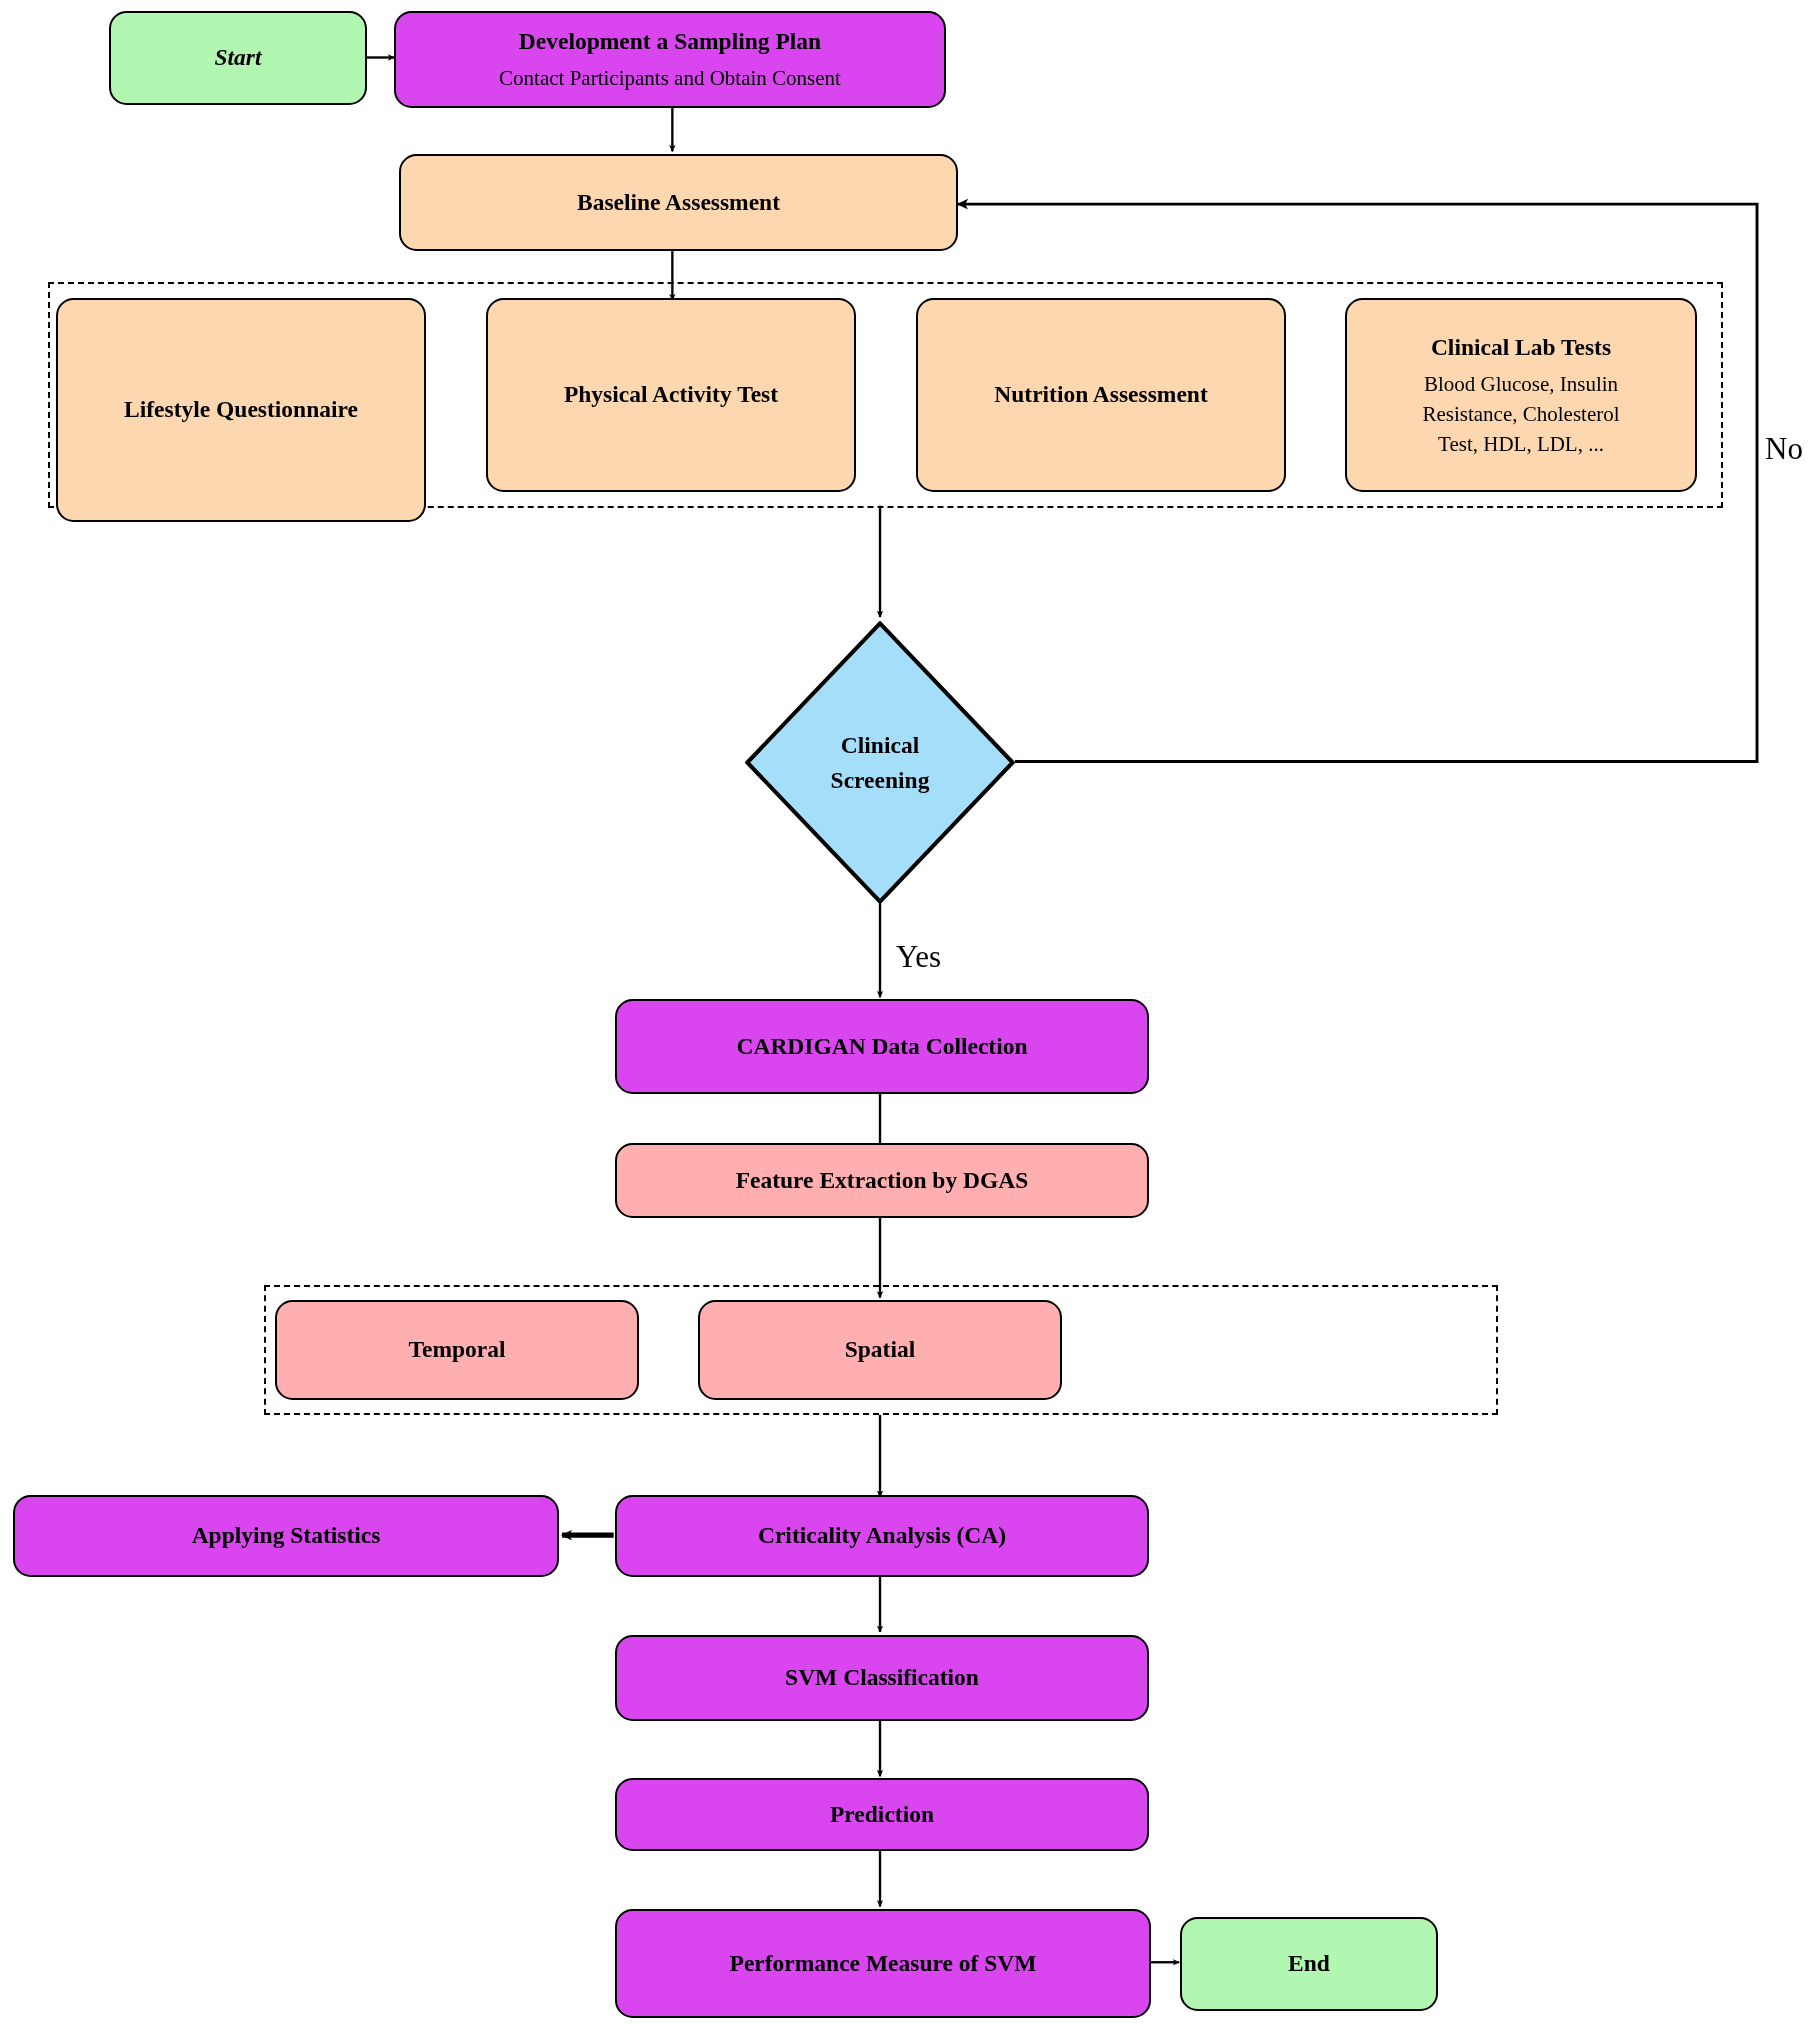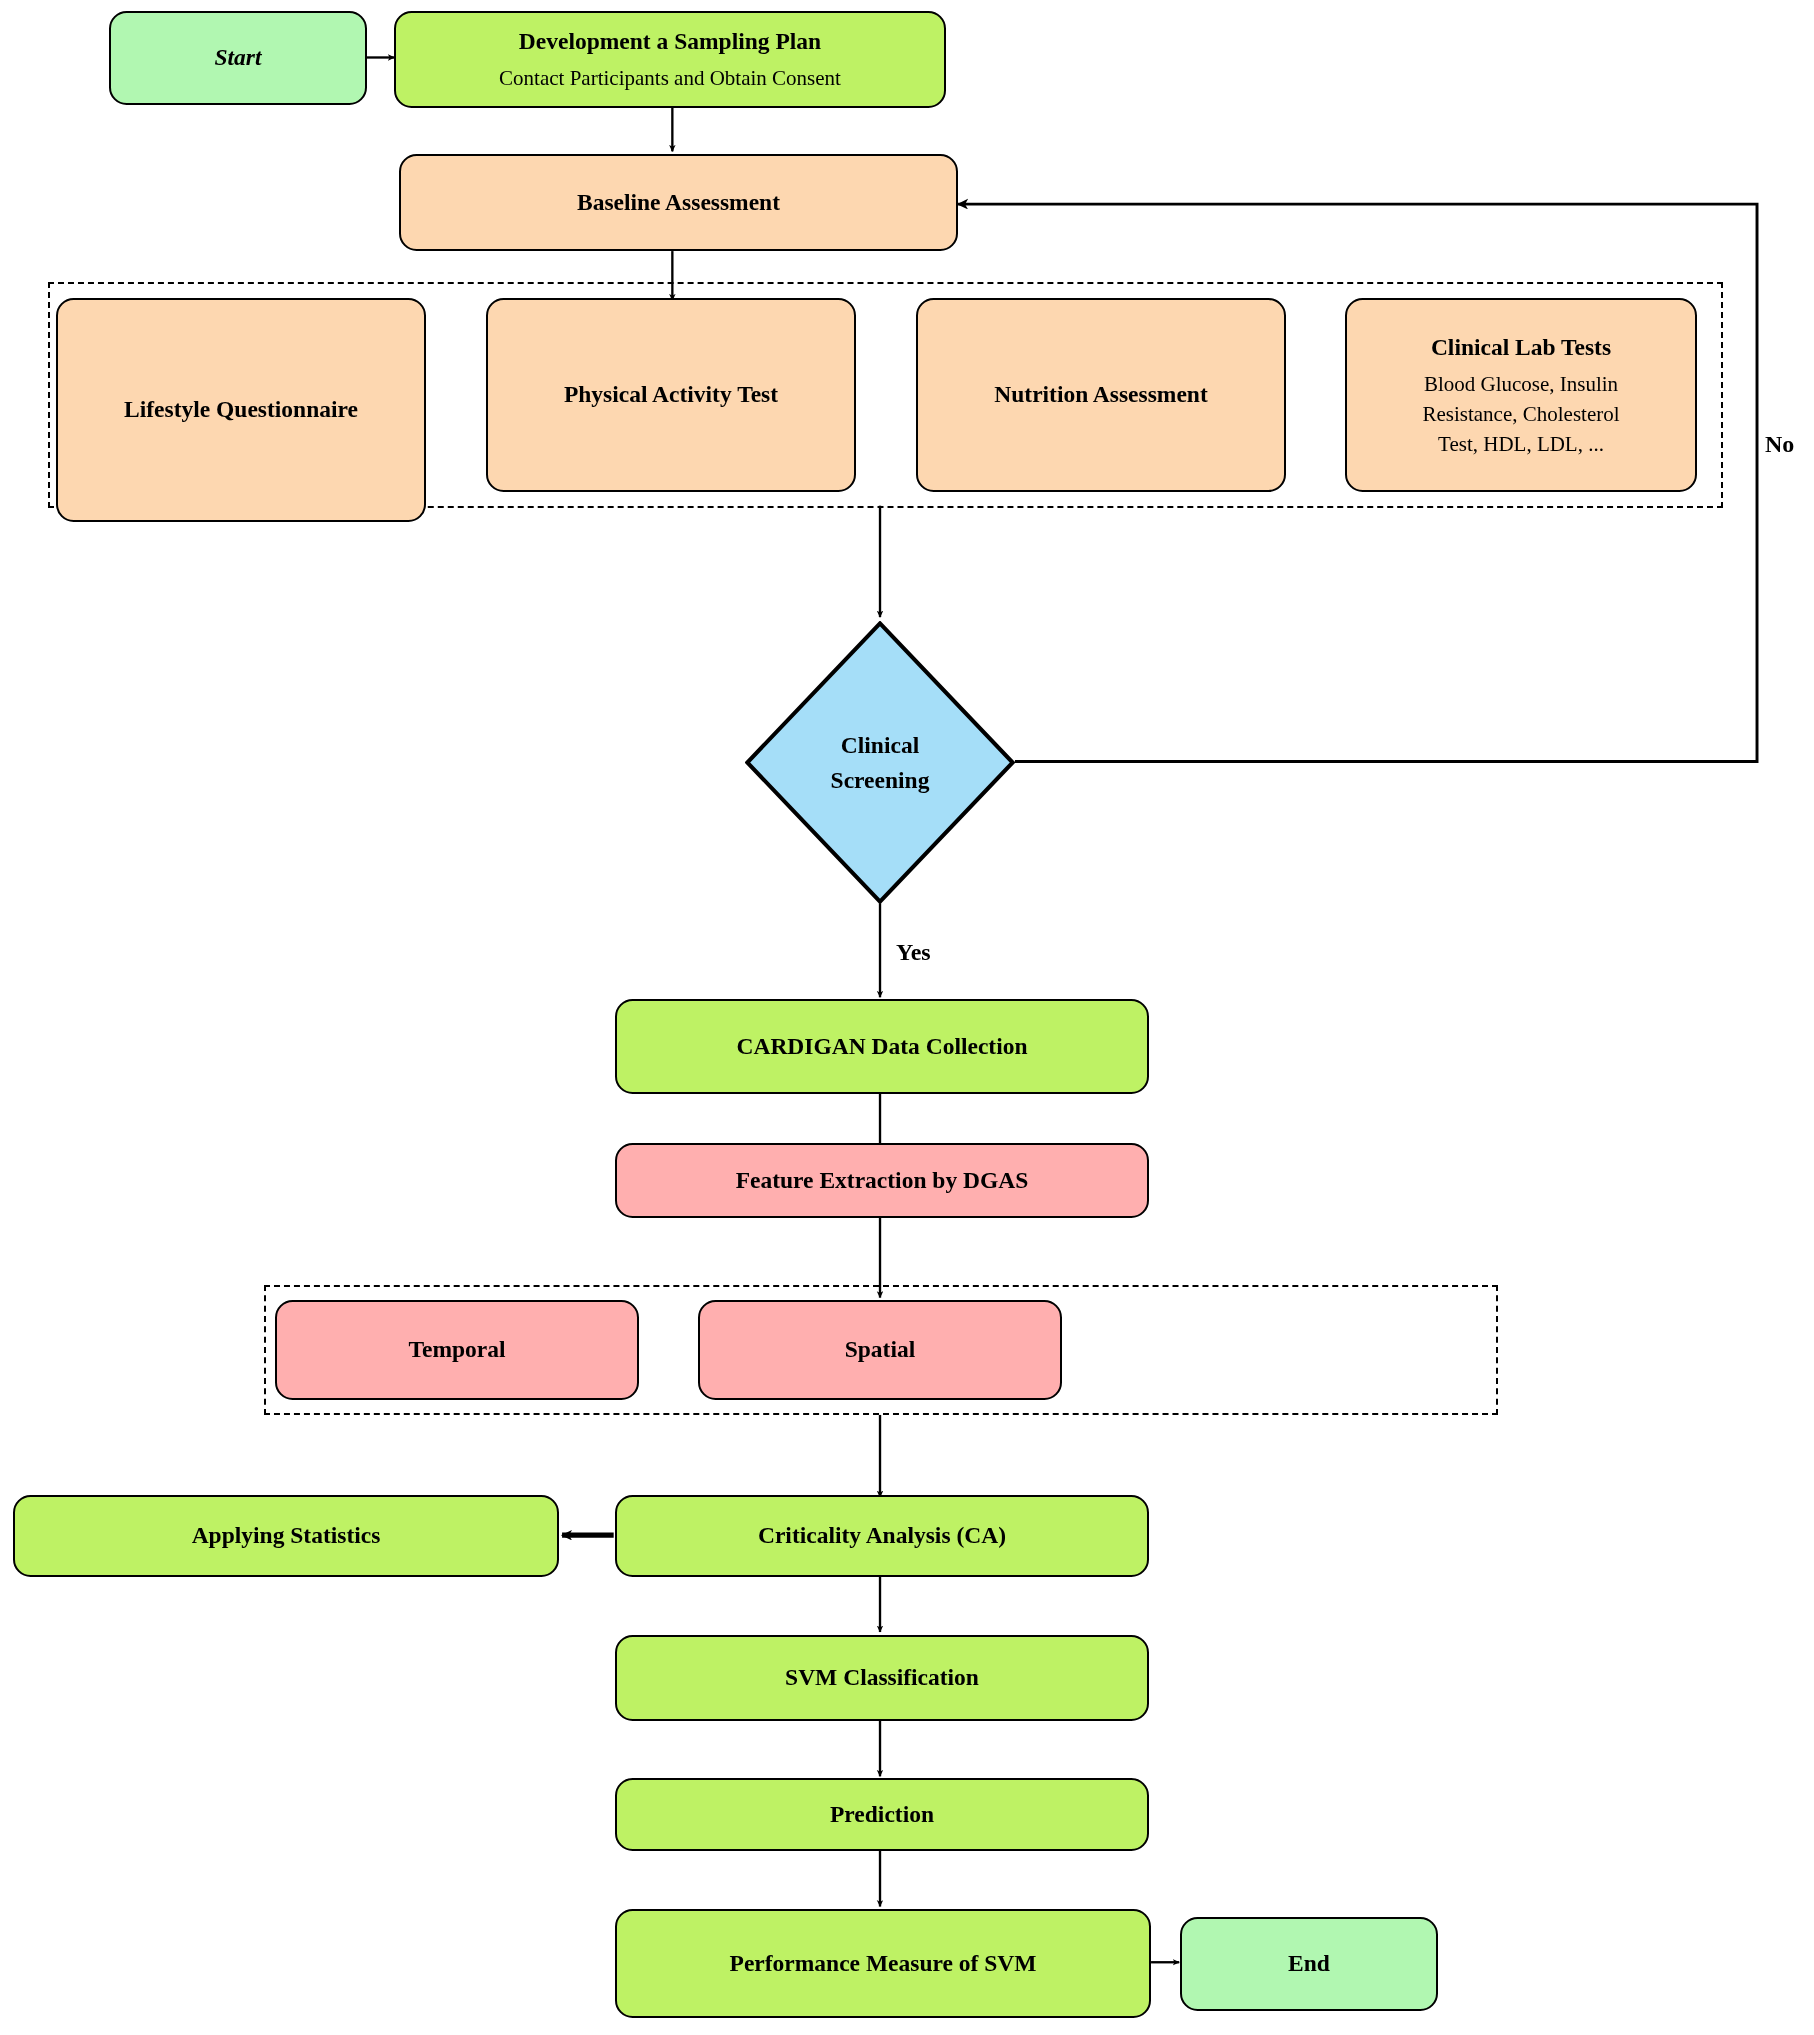--- a/index.html
+++ b/index.html
@@ -50,21 +50,21 @@
   .node .sub {
     font-weight: normal;
     font-size: 21px;
     margin-top: 5.9px;
   }
   .node .subline {
     font-weight: normal;
     font-size: 21px;
   }
   .fill-green  { background: #b1f7b1; }
-  .fill-purple { background: #bef264; }
+  .fill-purple { background: #d946ef; }
   .fill-orange { background: #fdd7b0; }
   .fill-pink   { background: #ffafaf; }
 
   .group-box {
     position: absolute;
     box-sizing: border-box;
     border: 2.9px dashed #000000;
     border-radius: 0px;
     background: transparent;
   }
@@ -81,22 +81,22 @@
     flex-direction: column;
     align-items: center;
     justify-content: center;
     font-weight: bold;
     font-size: 23.5px;
     text-align: center;
     line-height: 1.45;
   }
   .edge-label {
     position: absolute;
-    font-size: 24px;
-    font-weight: bold;
+    font-size: 31px;
+    font-weight: normal;
     color: #000000;
     white-space: nowrap;
   }
 </style>
 </head>
 <body>
 
 <div id="canvas">
 
   <svg id="edges" viewBox="0 0 3092 3469">

